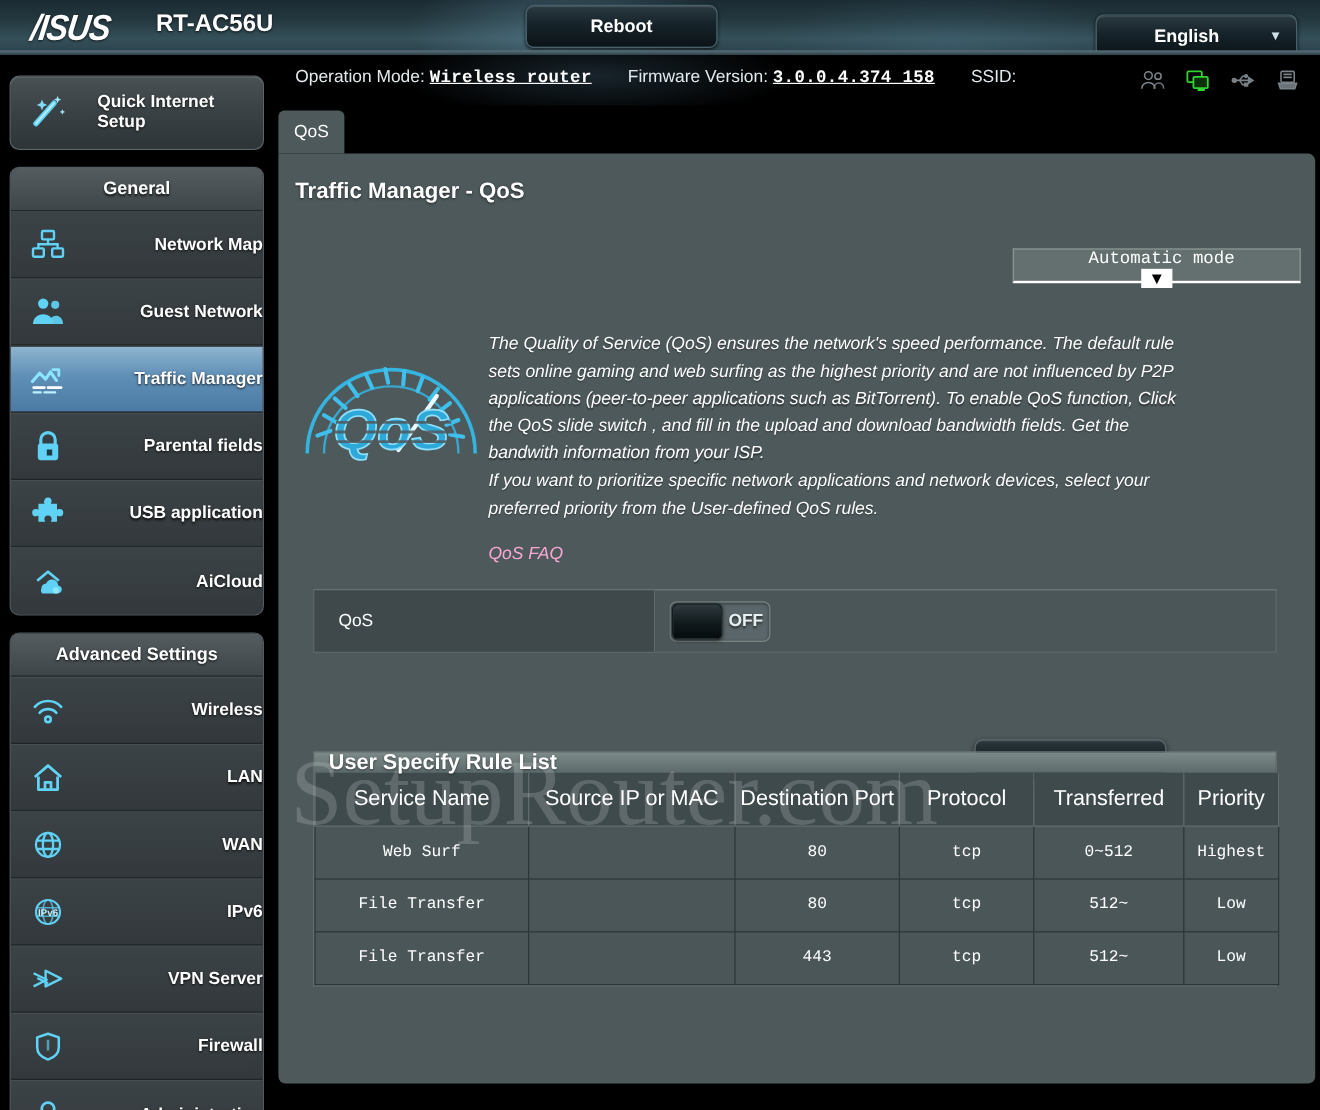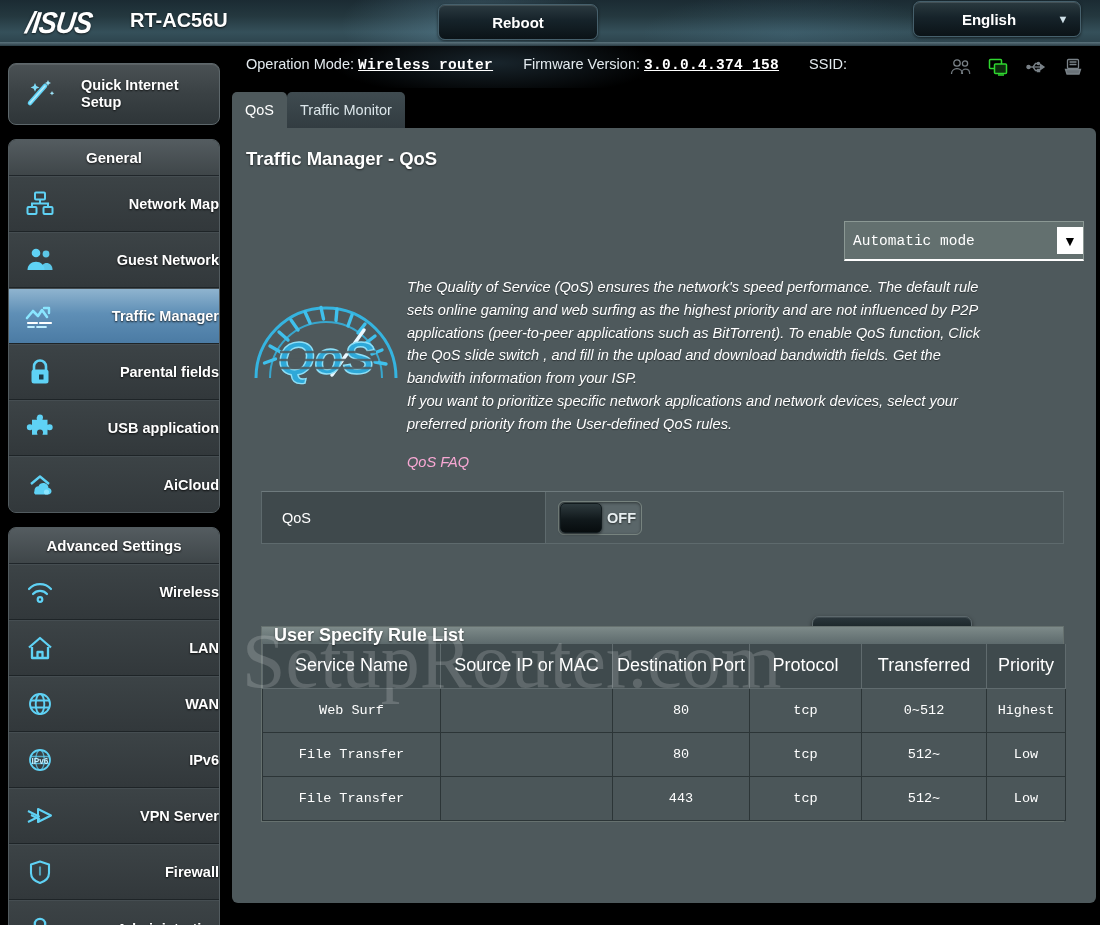--- a/index.html
+++ b/index.html
@@ -74,21 +74,21 @@
     align-items: center;
     justify-content: center;
     cursor: pointer;
     box-shadow: inset 0 1px 0 rgba(255,255,255,0.12), 0 1px 3px rgba(0,0,0,0.6);
   }
   .btn-logout { left: 265px; width: 157px; }
   .btn-reboot { left: 438px; width: 160px; }
 
   .lang-btn {
     position: absolute;
-    left: 913px; top: 1px;
+    left: 913px; top: 12px;
     width: 168px; height: 36px;
     border-radius: 7px;
     background: linear-gradient(180deg, #2b3a40 0%, #16232a 45%, #0b1317 100%);
     border: 1px solid #46606c;
     display: flex;
     align-items: center;
     cursor: pointer;
     box-shadow: inset 0 1px 0 rgba(255,255,255,0.12), 0 1px 3px rgba(0,0,0,0.6);
   }
   .lang-label {
@@ -283,29 +283,30 @@
     position: absolute;
     left: 14px; top: 20px;
     color: #ffffff;
     font-size: 18.5px;
     font-weight: bold;
     text-shadow: 0 1px 2px rgba(0,0,0,0.6);
   }
 
   .mode-select {
     position: absolute;
-    right: 12px; top: 93px;
-    width: 240px; height: 40px;
+    right: 12px; top: 79px;
+    width: 240px; height: 29px;
     background: #63706f;
     border: 1px solid #8b9894;
     border-bottom: 2px solid #ffffff;
     display: flex;
     align-items: center;
     cursor: pointer;
     z-index: 4;
+    flex-direction: column;
   }
   .mode-select .mode-val {
     flex: 1;
     padding-left: 8px;
     color: #ffffff;
     font-family: "Liberation Mono", monospace;
     font-size: 14.5px;
   }
   .mode-select .mode-arrow {
     width: 26px; height: 27px;
@@ -706,21 +707,20 @@
       </span>
       <span class="nav-label">Administration</span>
     </div>
   </div>
 </div>
 
 <div class="content">
 
   <div class="tabs-row">
     <div class="tab active">QoS</div>
-    <div class="tab inactive">Traffic Monitor</div>
   </div>
 
   <div class="panel">
     <div class="panel-title">Traffic Manager - QoS</div>
 
     <div class="qos-graphic">
       <svg width="165" height="118" viewBox="0 0 165 118">
         <g stroke="#35b4e0" fill="none" stroke-width="3">
           <path d="M12 108 A 70 70 0 0 1 152 108"></path>
           <path d="M26 108 A 56 56 0 0 1 138 108" stroke-width="2" opacity="0.85"></path>

